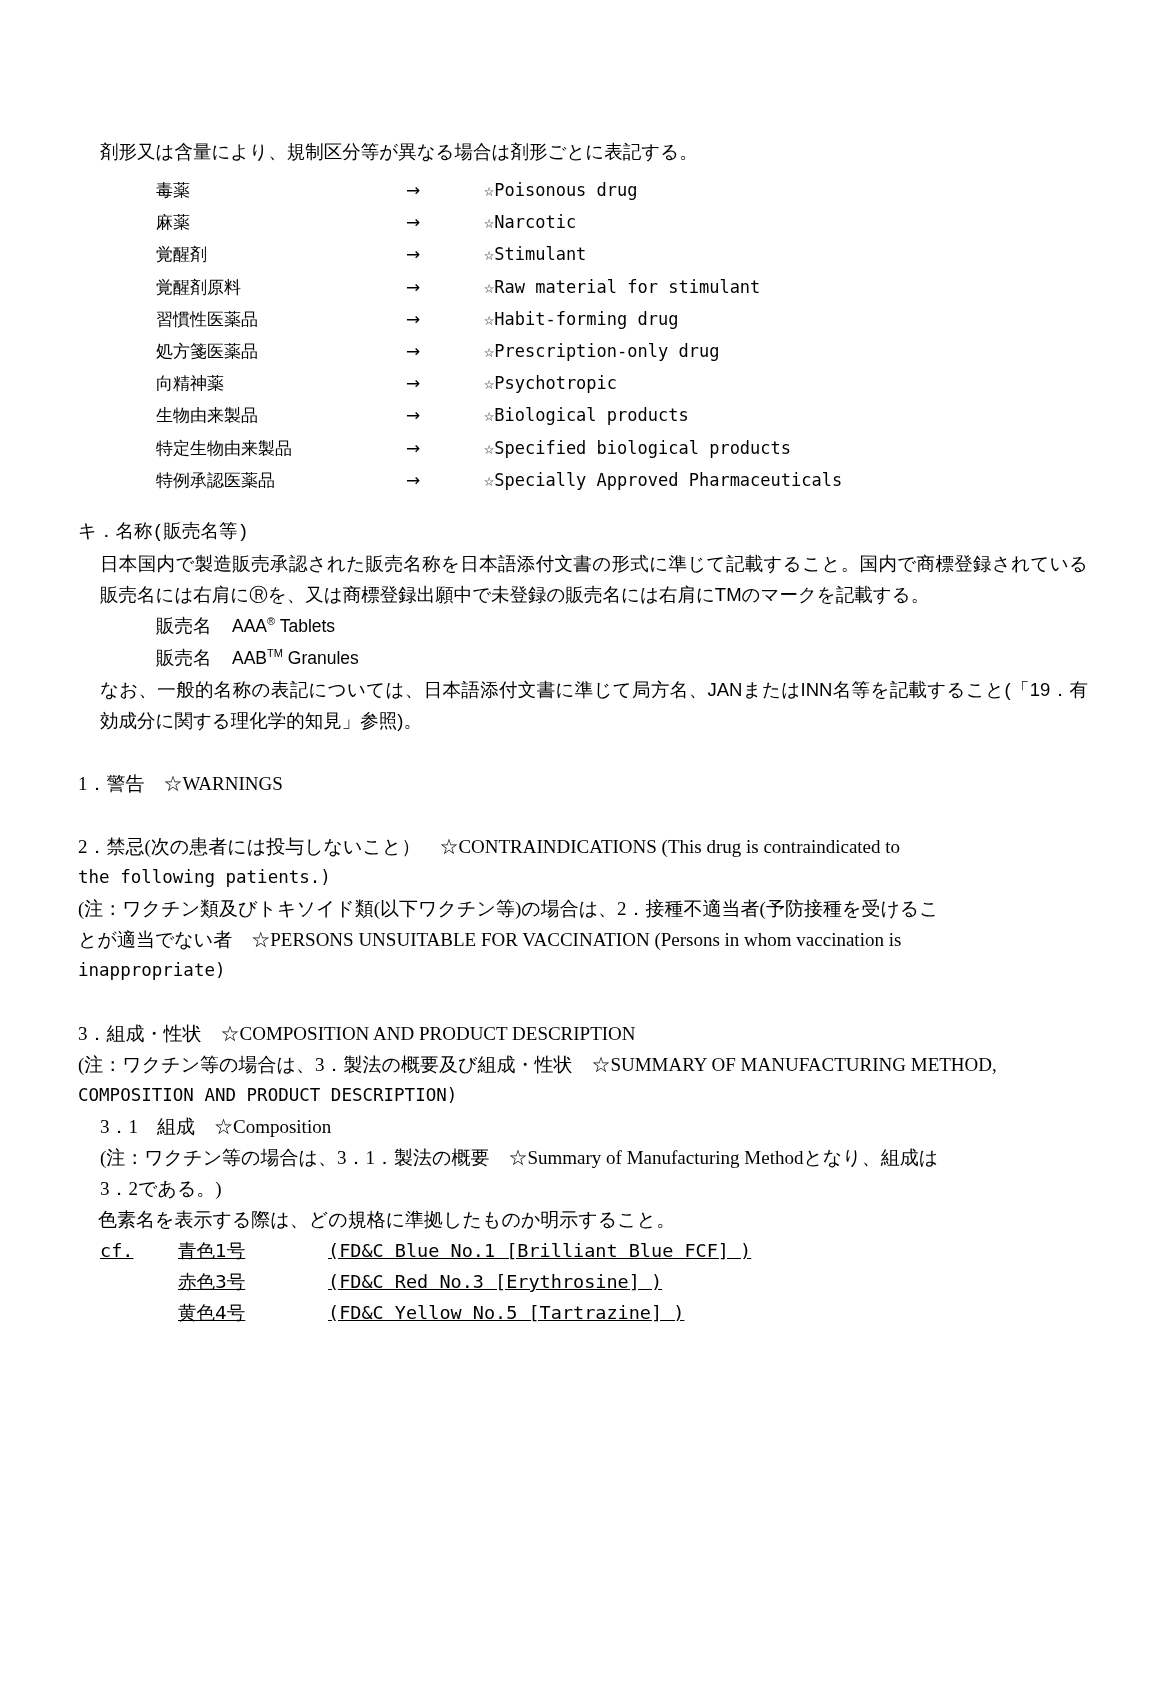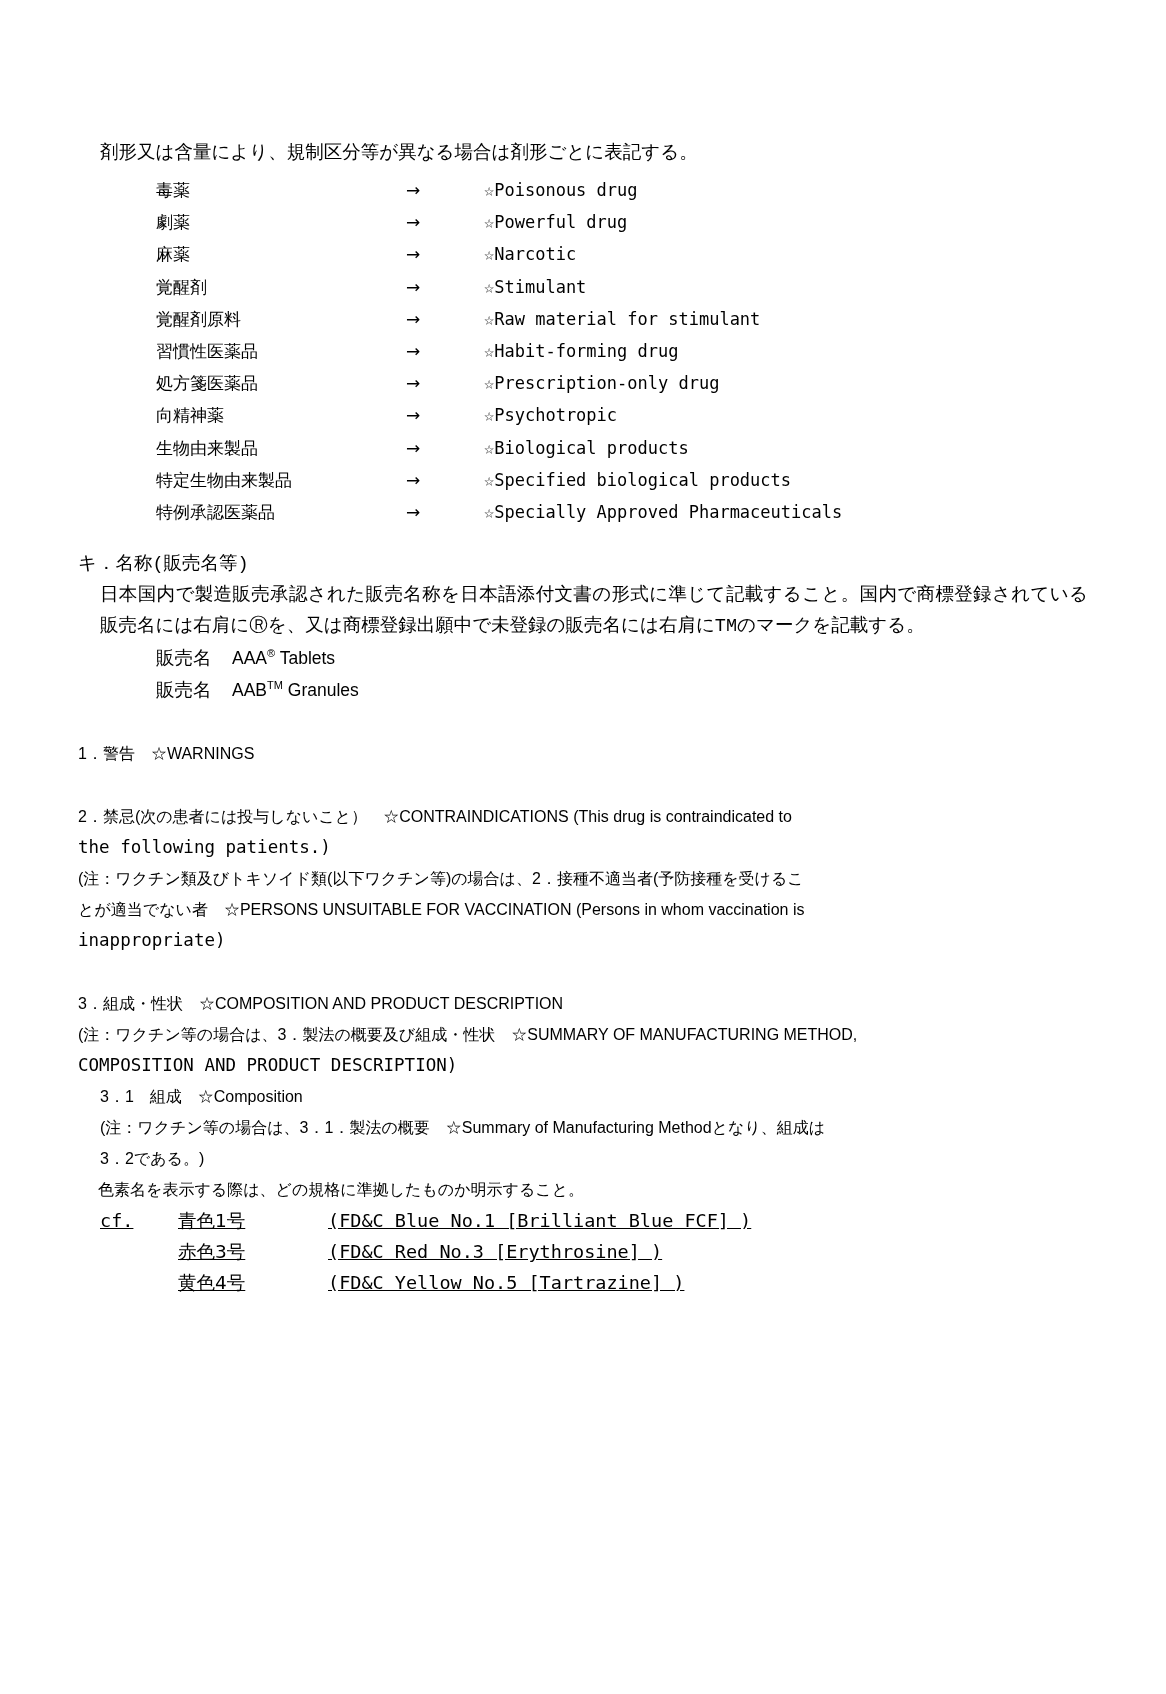--- a/index.html
+++ b/index.html
@@ -75,43 +75,43 @@
   .sec-head {
     font-size: 18.5px;
     line-height: 30px;
     font-family: Liberation Mono, monospace;
     margin-left: 0px;
     white-space: nowrap;
   }
   .para {
     font-size: 18.5px;
     line-height: 31px;
-    font-family: Liberation Mono, monospace;
+    font-family: Liberation Sans, sans-serif;
     margin-left: 22px;
     text-align: justify;
   }
   .brand-line {
     font-size: 18.5px;
     line-height: 31px;
     margin-left: 78px;
     white-space: nowrap;
     font-family: "DejaVu Sans", sans-serif;
   }
   .brand-line .mono {
     font-size: 17.5px;
   }
   sup.mark {
     font-size: 11px;
     vertical-align: super;
     line-height: 0;
   }
   .line {
-    font-size: 16px;
-    line-height: 31px;
-    font-family: Liberation Sans, sans-serif;
+    font-size: 19px;
+    line-height: 31px;
+    font-family: Liberation Serif, serif;
     white-space: nowrap;
   }
   .en {
     font-family: "DejaVu Sans Mono", monospace;
     font-size: 17.5px;
   }
   .ind1 { margin-left: 0px; }
   .ind2 { margin-left: 22px; }
   .ind3 { margin-left: 20px; }
   .sp-md { height: 22px; }
@@ -135,25 +135,20 @@
   <div class="content">
 
     <div class="intro-line jp">剤形又は含量により、規制区分等が異なる場合は剤形ごとに表記する。</div>
 
     <table class="term-table">
       <tbody>
         <tr>
           <td class="td-jp">毒薬</td>
           <td class="td-arrow">→</td>
           <td class="td-en">☆Poisonous drug</td>
-        </tr>
-        <tr>
-          <td class="td-jp">劇薬</td>
-          <td class="td-arrow">→</td>
-          <td class="td-en">☆Powerful drug</td>
         </tr>
         <tr>
           <td class="td-jp">麻薬</td>
           <td class="td-arrow">→</td>
           <td class="td-en">☆Narcotic</td>
         </tr>
         <tr>
           <td class="td-jp">覚醒剤</td>
           <td class="td-arrow">→</td>
           <td class="td-en">☆Stimulant</td>
@@ -203,20 +198,21 @@
 
     <div class="brand-line">
       <span>販売名</span>
       <span class="mono">&nbsp;&nbsp;&nbsp;<span>AAA</span><sup class="mark">®</sup><span> Tablets</span></span>
     </div>
     <div class="brand-line">
       <span>販売名</span>
       <span class="mono">&nbsp;&nbsp;&nbsp;<span>AAB</span><sup class="mark">TM</sup><span> Granules</span></span>
     </div>
 
+    <div class="para">なお、一般的名称の表記については、日本語添付文書に準じて局方名、JANまたはINN名等を記載すること(「19．有効成分に関する理化学的知見」参照)。</div>
 
     <div class="sp-lg"></div>
 
     <div class="line ind1">1．警告　☆WARNINGS</div>
 
     <div class="sp-lg"></div>
 
     <div class="line ind1">2．禁忌(次の患者には投与しないこと）　☆CONTRAINDICATIONS (This drug is contraindicated to</div>
     <div class="line ind1 en">the following patients.)</div>
     <div class="line ind1">(注：ワクチン類及びトキソイド類(以下ワクチン等)の場合は、2．接種不適当者(予防接種を受けるこ</div>

